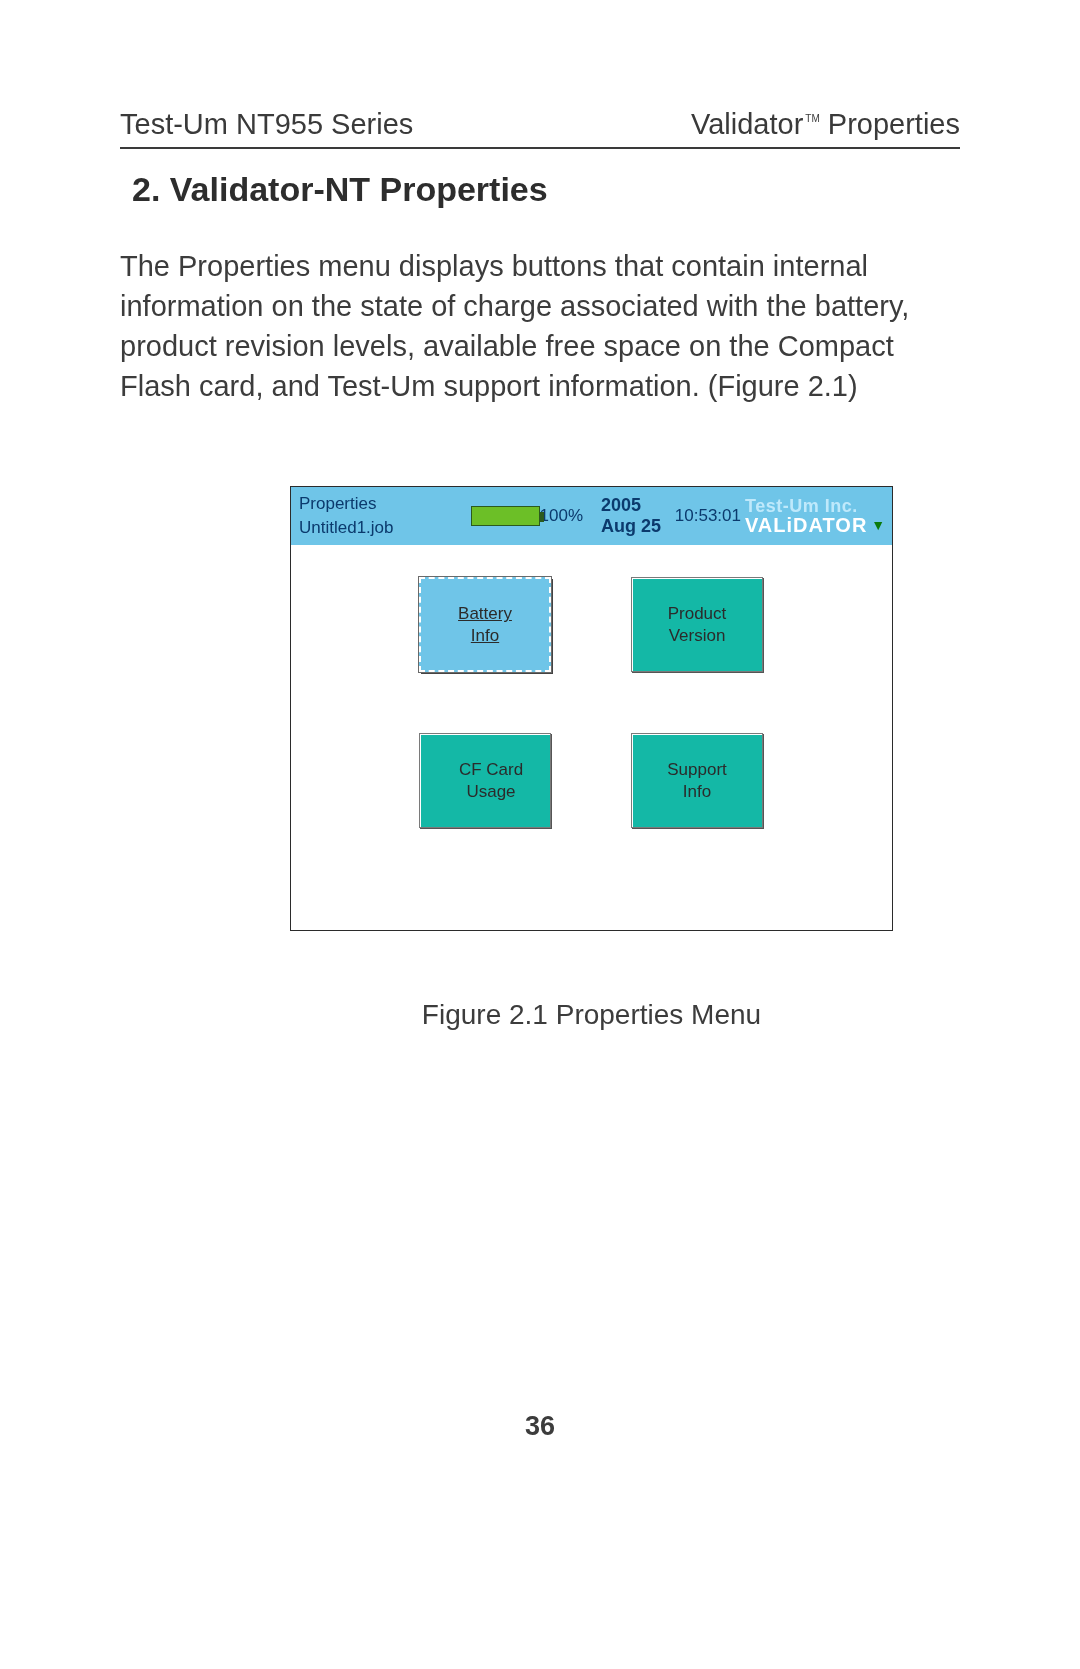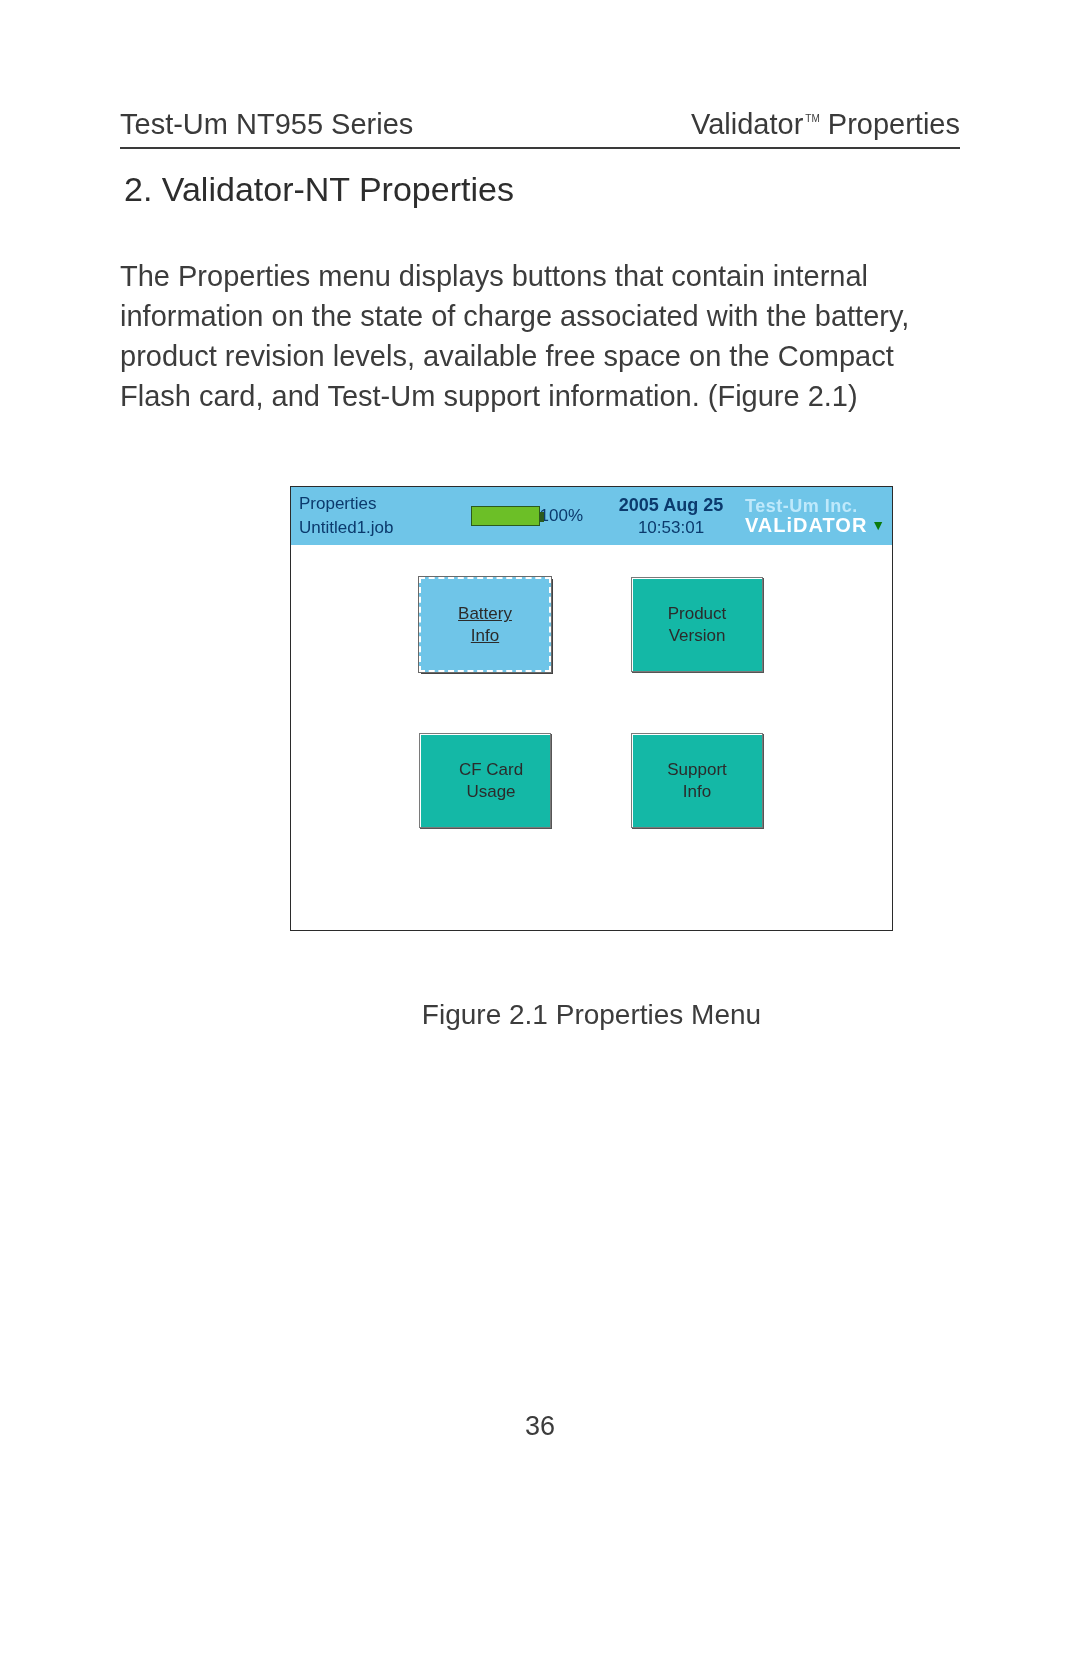--- a/index.html
+++ b/index.html
@@ -8,47 +8,47 @@
 
   
   .runhead {
     position: absolute; left: 120px; right: 120px; top: 108px;
     display: flex; justify-content: space-between; align-items: baseline;
     font-size: 29px; border-bottom: 2px solid #3a3a3a; padding-bottom: 6px;
   }
   .runhead .tm { font-size: 10px; position: relative; top: -12px; margin-left: 2px; }
 
   .section-title {
-    position: absolute; left: 124px; top: 170px;
-    font-size: 34px; font-weight: normal; color: #2d2d2d; text-align: right;
+    position: absolute; left: 132px; top: 170px;
+    font-size: 34px; font-weight: bold; color: #2d2d2d; text-align: right;
   }
 
   .body-para {
     position: absolute; left: 120px; right: 120px; top: 246px;
-    font-size: 29px; line-height: 1.38; color: #3c3c3c; margin-top: 10px;
+    font-size: 29px; line-height: 1.38; color: #3c3c3c;
   }
 
   
   .fig-wrap { position: absolute; left: 290px; top: 486px; width: 603px; }
   .device-window {
     width: 603px; height: 445px; border: 1.5px solid #2b2b2b; background: #ffffff;
   }
   .titlebar {
     height: 58px; background: #6fc5e8;
     display: grid; grid-template-columns: 180px 130px 140px 1fr; align-items: center;
     font-size: 17px; color: #0b3a6d;
   }
   .titlebar .col1 { padding-left: 8px; display: flex; flex-direction: column; gap: 4px; }
   .titlebar .col1 .l1 { font-size: 17px; }
   .titlebar .col1 .l2 { font-size: 17px; }
   .titlebar .col2 { display: flex; flex-direction: row; align-items: flex-end; gap: 0; padding-right: 18px; }
   .battery-box { width: 78px; height: 20px; border: 1.5px solid #2b5a1e; background: #6cbf27; position: relative; }
   .battery-box::after { content: ""; position: absolute; right: -5px; top: 5px; width: 4px; height: 10px; background: #2b5a1e; }
   .titlebar .pct { font-size: 17px; color: #0b3a6d; }
-  .titlebar .col3 { display: flex; flex-direction: column; align-items: center; gap: 2px; color: #0b3a6d; }
+  .titlebar .col3 { display: flex; align-items: center; gap: 2px; color: #0b3a6d; }
   .titlebar .col3 .date { font-size: 18px; font-weight: bold; color: #0b3a6d; }
   .titlebar .col3 .time { font-size: 17px; }
   .titlebar .brand {
     display: flex; flex-direction: column; align-items: flex-start; padding-left: 4px; line-height: 1.0;
   }
   .brand .b1 { color: #bfe9fb; font-weight: bold; font-size: 18px; letter-spacing: 0.5px; }
   .brand .b2 { color: #ffffff; font-weight: bold; font-size: 20px; letter-spacing: 1px; display: inline-flex; align-items: center; }
   .brand .tri { color: #0b7a0b; font-size: 14px; margin-left: 4px; }
 
   .menu-area { position: relative; height: calc(100% - 58px); }
@@ -68,21 +68,21 @@
   #btn-product { left: 340px; top: 32px; }
   #btn-cf      { left: 128px; top: 188px; padding-left: 12px; }
   #btn-support { left: 340px; top: 188px; }
 
   .fig-caption {
     text-align: center; font-size: 28px; color: #3c3c3c; margin-top: 68px;
   }
 
   .page-number {
     position: absolute; left: 0; right: 0; bottom: 80px; text-align: center;
-    font-size: 27px; color: #3c3c3c;
+    font-size: 27px; color: #3c3c3c; font-weight: bold;
   }
 </style>
 </head>
 <body>
 
 <div class="page">
 
   <div class="runhead">
     <span>Test-Um NT955 Series</span>
     <span>

